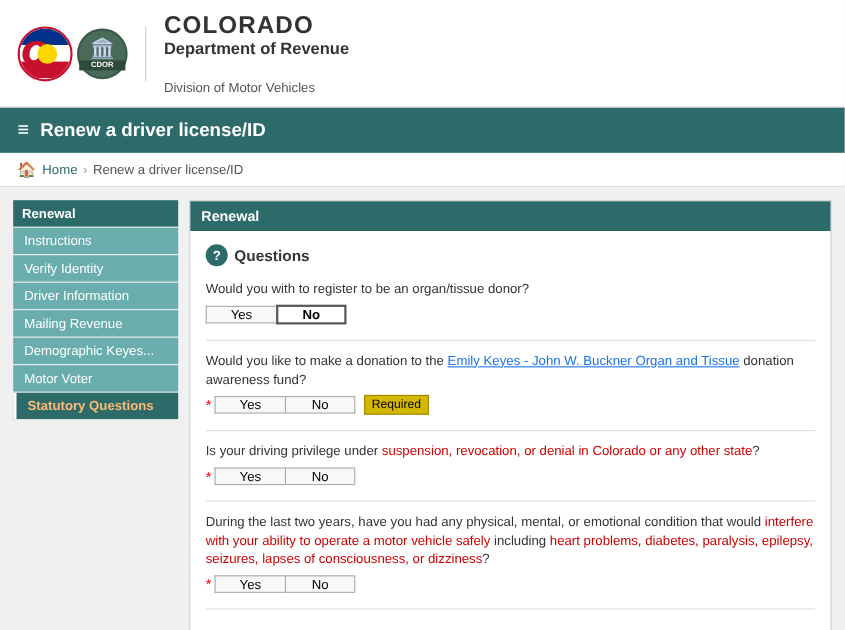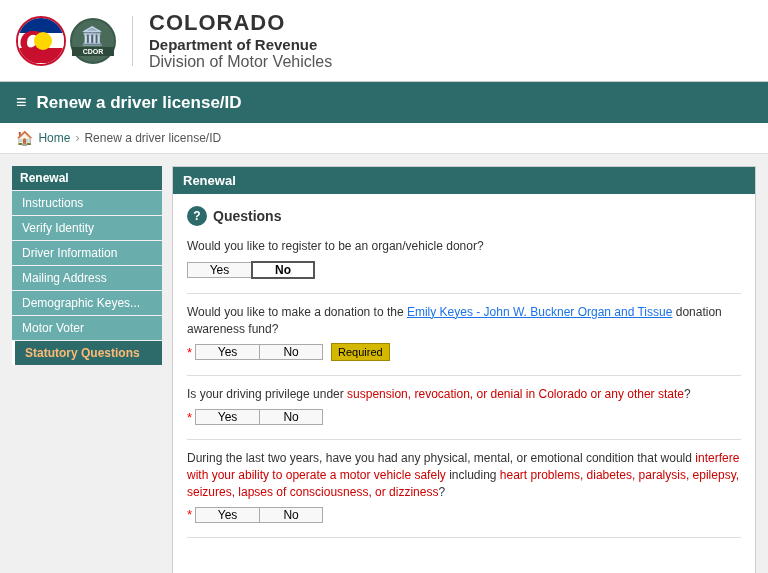--- a/index.html
+++ b/index.html
@@ -4,21 +4,21 @@
   <style>
     * { box-sizing: border-box; margin: 0; padding: 0; }
     body { font-family: Arial, sans-serif; font-size: 13px; background: #f0f0f0; color: #333; }
 
     
     .header { background: #fff; border-bottom: 1px solid #ccc; padding: 10px 16px; display: flex; align-items: center; }
     .header-divider { width: 1px; height: 50px; background: #ccc; margin: 0 12px; }
     .header-text { }
     .header-text .co-title { font-size: 22px; font-weight: bold; color: #333; letter-spacing: 1px; }
     .header-text .dept { font-size: 15px; color: #333; font-weight: bold; }
-    .header-text .div { font-size: 16px; color: #555; }
+    .header-text .div { font-size: 12px; color: #555; margin-top: 20px; }
 
     
     .nav-bar { background: #2d6b6b; padding: 10px 16px; display: flex; align-items: center; gap: 10px; }
     .nav-bar .hamburger { color: #fff; font-size: 18px; cursor: pointer; }
     .nav-bar .title { color: #fff; font-size: 17px; font-weight: bold; }
 
     
     .breadcrumb { background: #fff; padding: 7px 16px; border-bottom: 1px solid #ddd; font-size: 12px; display: flex; align-items: center; gap: 5px; }
     .breadcrumb a { color: #2d6b6b; text-decoration: none; }
     .breadcrumb .sep { color: #999; }
@@ -113,37 +113,37 @@
   <span class="current">Renew a driver license/ID</span>
 </div>
 
 <div class="main-layout">
 
   <div class="sidebar">
     <div class="sidebar-header">Renewal</div>
     <div class="sidebar-item plain">Instructions</div>
     <div class="sidebar-item plain">Verify Identity</div>
     <div class="sidebar-item plain">Driver Information</div>
-    <div class="sidebar-item plain">Mailing Address</div>
+    <div class="sidebar-item plain">Mailing Revenue</div>
     <div class="sidebar-item plain">Demographic Keyes...</div>
     <div class="sidebar-item plain">Motor Voter</div>
     <div class="sidebar-item active">Statutory Questions</div>
   </div>
 
   <div class="content">
     <div class="content-header">Renewal</div>
     <div class="content-body">
 
       <div class="questions-title">
         <span class="q-icon">?</span>
         <span>Questions</span>
       </div>
 
       <div class="question-block">
-        <div class="question-text">Would you like to register to be an organ/vehicle donor?</div>
+        <div class="question-text">Would you with to register to be an organ/tissue donor?</div>
         <div class="btn-group">
           <button class="btn-yes">Yes</button>
           <button class="btn-no selected">No</button>
         </div>
       </div>
 
       <hr class="divider">
 
       <div class="question-block">
         <div class="question-text">

